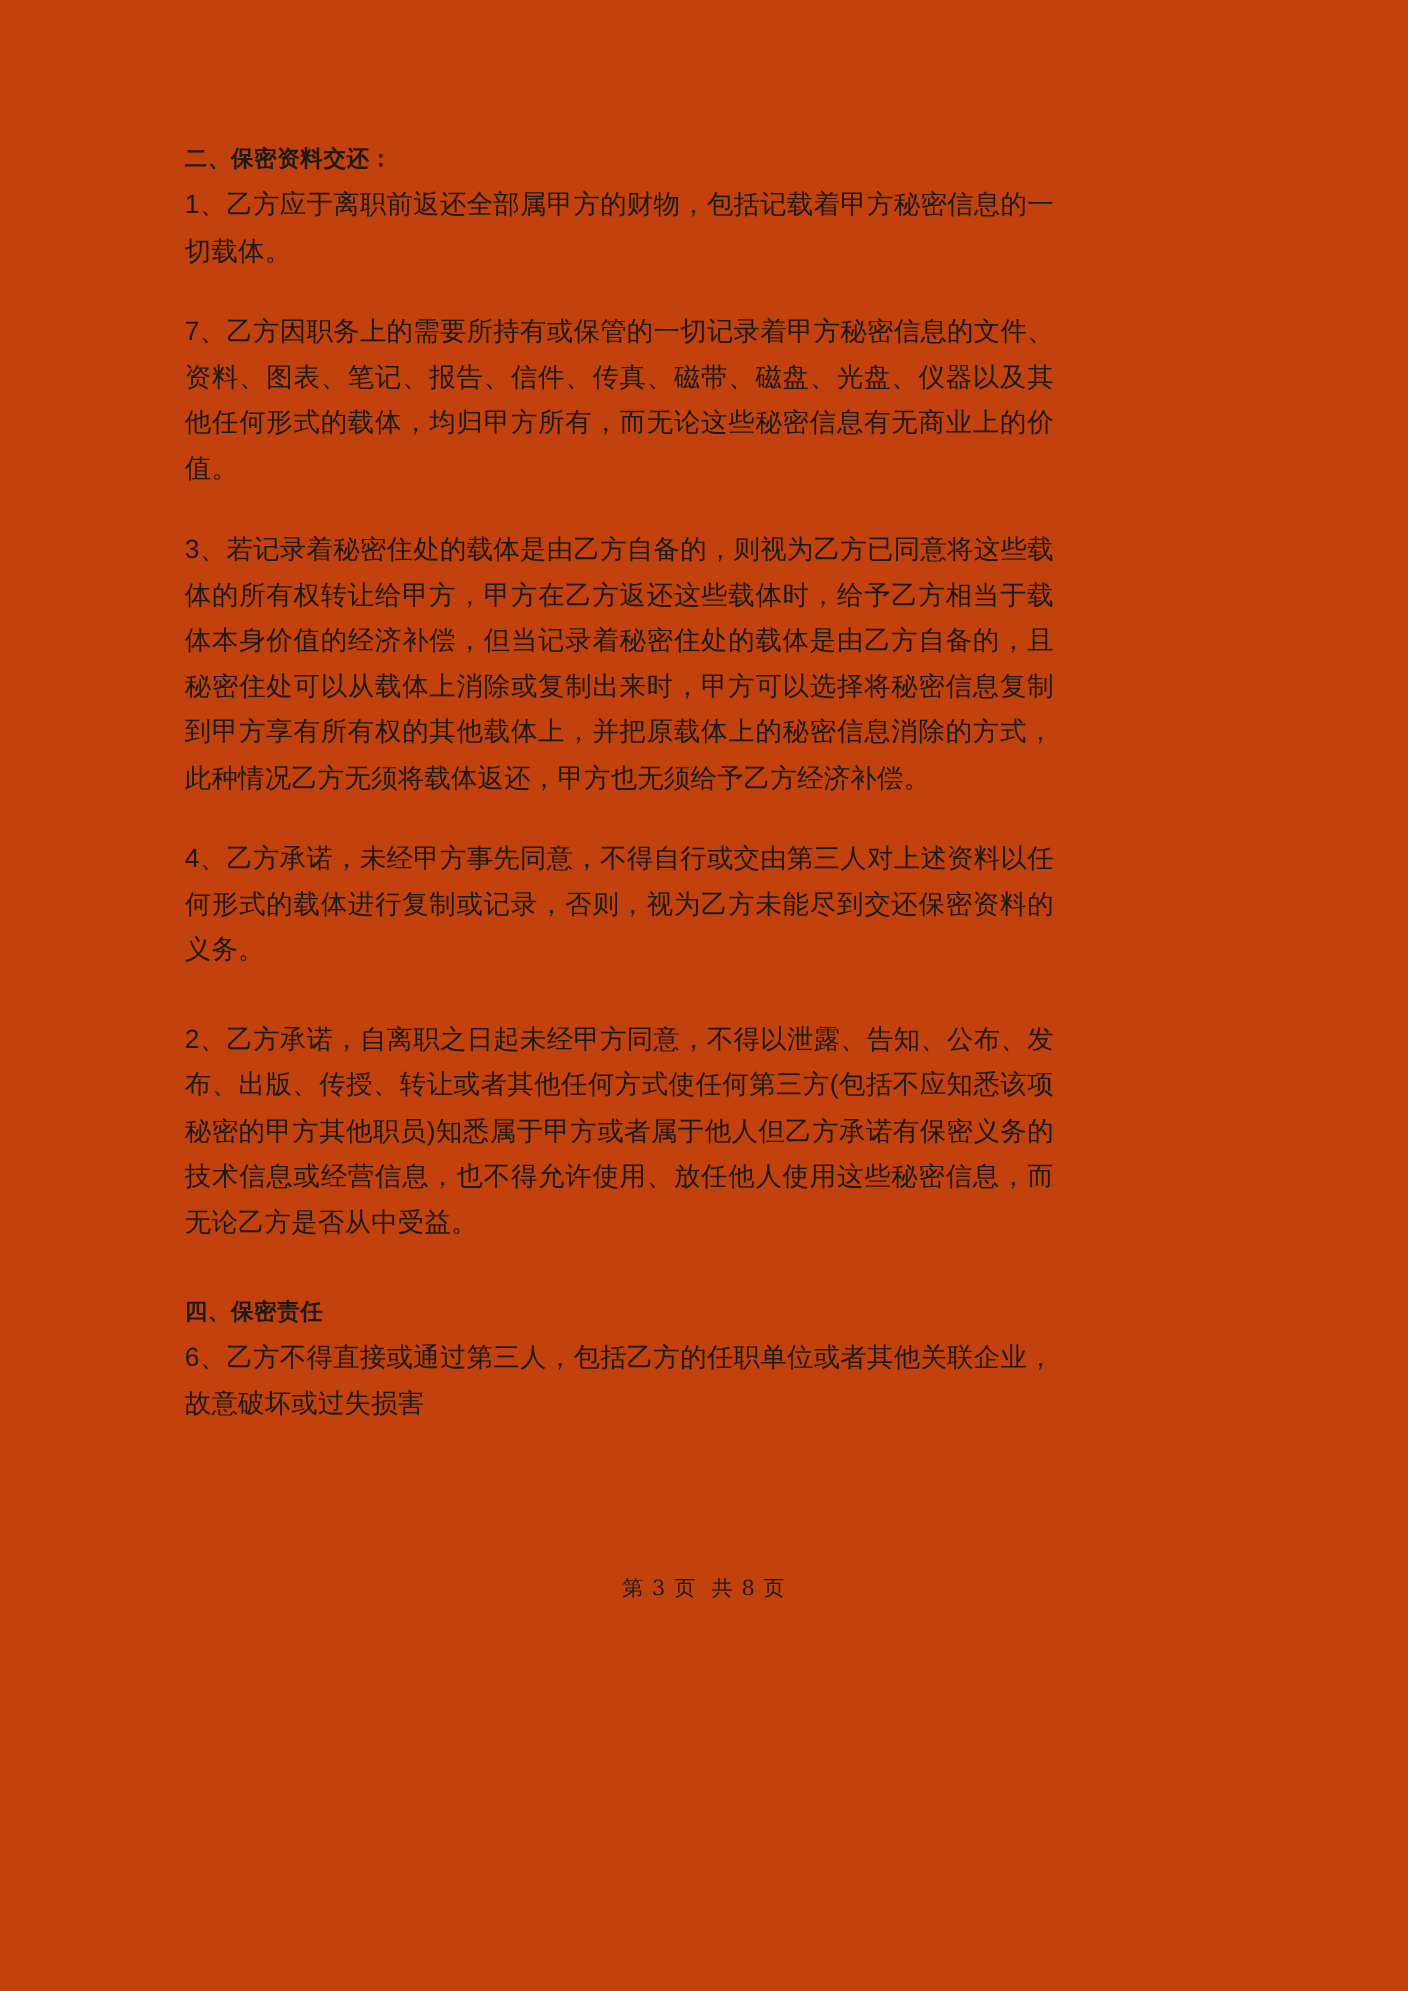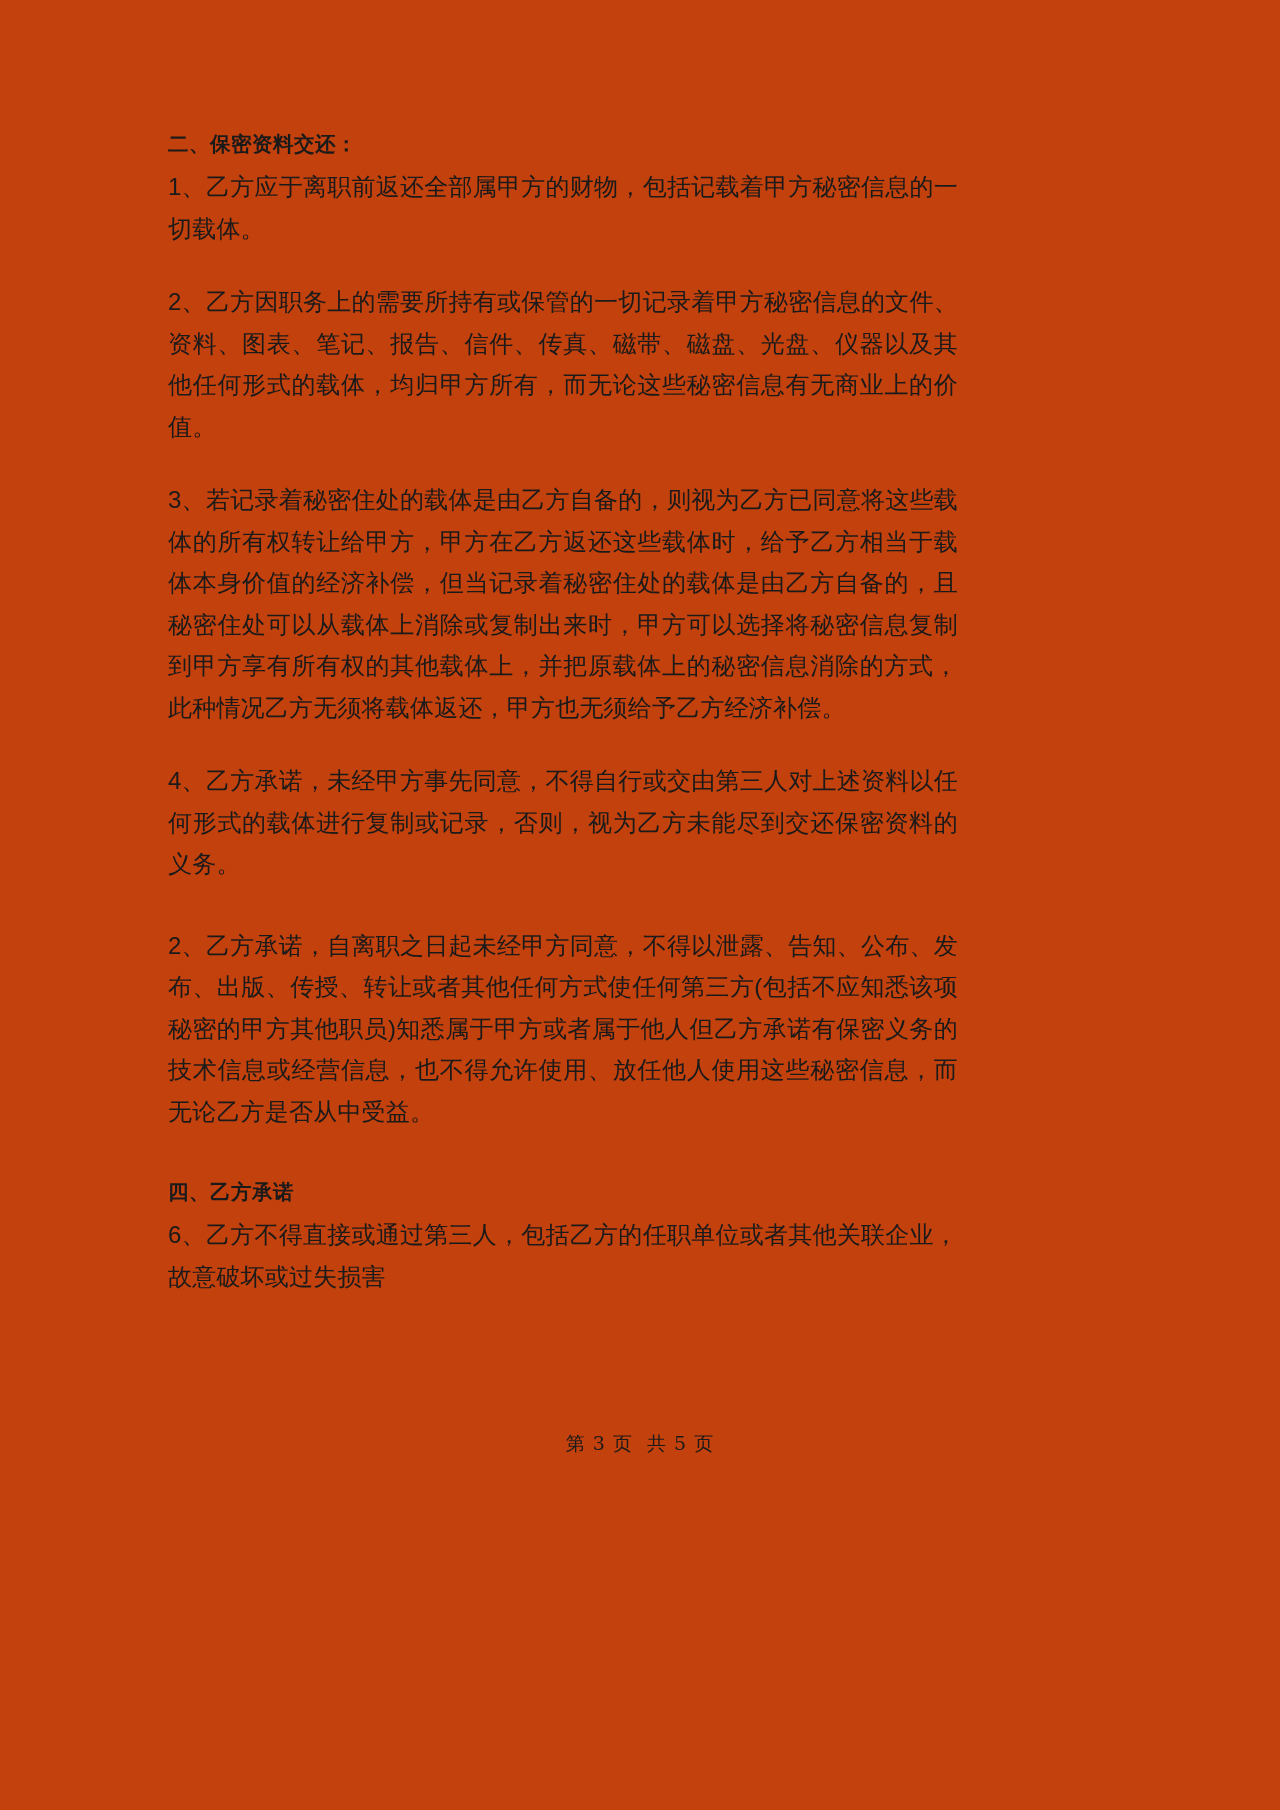--- a/index.html
+++ b/index.html
@@ -68,31 +68,31 @@
 </head>
 <body>
 
 <div class="page">
 
   <div class="content">
 
     <div>
       <p class="section-heading">二、保密资料交还：</p>
       <p class="para tight">1、乙方应于离职前返还全部属甲方的财物，包括记载着甲方秘密信息的一切载体。</p>
-      <p class="para spaced">2、乙方因职务上的需要所持有或保管的一切记录着甲方秘密信息的文件、资料、图表、笔记、报告、信件、传真、磁带、磁盘、光盘、仪器以及其他任何形式的载体，均归甲方所有，而无论这些秘密信息有无商业上的价值。</p>
+      <p class="para spaced">7、乙方因职务上的需要所持有或保管的一切记录着甲方秘密信息的文件、资料、图表、笔记、报告、信件、传真、磁带、磁盘、光盘、仪器以及其他任何形式的载体，均归甲方所有，而无论这些秘密信息有无商业上的价值。</p>
       <p class="para spaced">3、若记录着秘密住处的载体是由乙方自备的，则视为乙方已同意将这些载体的所有权转让给甲方，甲方在乙方返还这些载体时，给予乙方相当于载体本身价值的经济补偿，但当记录着秘密住处的载体是由乙方自备的，且秘密住处可以从载体上消除或复制出来时，甲方可以选择将秘密信息复制到甲方享有所有权的其他载体上，并把原载体上的秘密信息消除的方式，此种情况乙方无须将载体返还，甲方也无须给予乙方经济补偿。</p>
       <p class="para spaced">4、乙方承诺，未经甲方事先同意，不得自行或交由第三人对上述资料以任何形式的载体进行复制或记录，否则，视为乙方未能尽到交还保密资料的义务。</p>
     </div>
 
     <div class="heading-gap">
       <p class="para spaced">2、乙方承诺，自离职之日起未经甲方同意，不得以泄露、告知、公布、发布、出版、传授、转让或者其他任何方式使任何第三方(包括不应知悉该项秘密的甲方其他职员)知悉属于甲方或者属于他人但乙方承诺有保密义务的技术信息或经营信息，也不得允许使用、放任他人使用这些秘密信息，而无论乙方是否从中受益。</p>
     </div>
 
     <div class="heading-gap">
-      <p class="section-heading">四、乙方承诺</p>
+      <p class="section-heading">四、保密责任</p>
       <p class="para tight">6、乙方不得直接或通过第三人，包括乙方的任职单位或者其他关联企业，故意破坏或过失损害</p>
     </div>
 
   </div>
 
-  <div class="footer">第 3 页  共 5 页</div>
+  <div class="footer">第 3 页  共 8 页</div>
 
 </div>
 
 </body></html>

